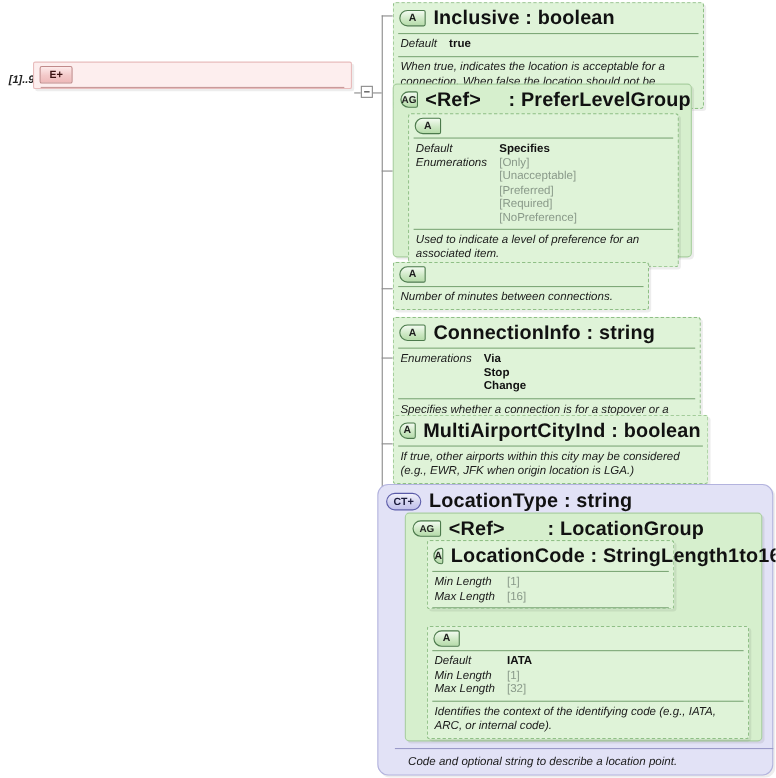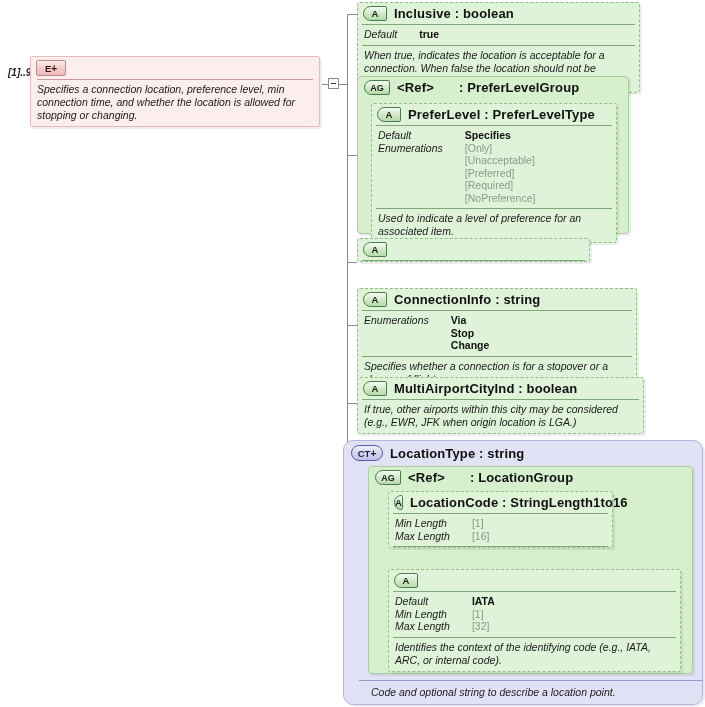--- a/index.html
+++ b/index.html
@@ -20,21 +20,21 @@
 
   
   .title-row {
     display: flex;
     align-items: center;
     gap: 7px;
     padding: 3px 6px 3px 5px;
     white-space: nowrap;
   }
   .title-text {
-    font-size: 13px;
+    font-size: 18px;
     font-weight: bold;
     color: #111111;
     letter-spacing: 0.15px;
   }
 
   
   .badge-A {
     display: inline-block;
     width: 24px; height: 15px;
     line-height: 14px;
@@ -114,21 +114,21 @@
   
   .facets { display: table; border-spacing: 0; }
   .facet-row { display: table-row; }
   .facet-key, .facet-val {
     display: table-cell;
     font-size: 10.5px;
     line-height: 12.5px;
     padding: 0 0 0 0;
     vertical-align: top;
   }
-  .facet-key { font-style: italic; padding-right: 22px; color: #1a1a1a; white-space: nowrap; }
+  .facet-key { font-style: italic; padding-right: 11px; color: #1a1a1a; white-space: nowrap; }
   .facet-val { color: #111111; white-space: nowrap; margin-left: 44px; }
   .val-bold { font-weight: bold; }
   .val-dim { color: #8a9a8a; }
 
   
   .group-box {
     background: #d6efcd;
     border: 1px solid #a9cfa0;
     border-radius: 4px;
     box-shadow: 2px 2px 0 rgba(0,0,0,0.07);
@@ -203,21 +203,20 @@
 
 <div class="cardinality" style="left:8px; top:67px;">[1]..9</div>
 
 <div class="node elem-card" style="left:30px; top:56px; width:290px;">
   <div class="title-row">
     <span class="badge-E">
       <span>E</span><span class="plus-glyph">+</span>
     </span>
   </div>
   <div class="elem-sep"></div>
-  <div class="doc-text">Specifies a connection location, preference level, min connection time, and whether the location is allowed for stopping or changing.</div>
 </div>
 
 <div class="node attr-card" style="left:357px; top:2px; width:283px;">
   <div class="title-row">
     <span class="badge-A">A</span>
     <span class="title-text">Inclusive : boolean</span>
   </div>
   <div class="card-sep"></div>
   <div class="card-body">
     <div class="facets">
@@ -235,21 +234,20 @@
   <div class="title-row" style="padding-left:6px;">
     <span class="badge-AG">AG</span>
     <span class="title-text">&lt;Ref&gt;</span>
     <span class="title-text" style="margin-left:18px;">: PreferLevelGroup</span>
   </div>
 </div>
 
 <div class="node attr-card" style="left:371px; top:103px; width:246px;">
   <div class="title-row">
     <span class="badge-A">A</span>
-    <span class="title-text">PreferLevel : PreferLevelType</span>
   </div>
   <div class="card-sep"></div>
   <div class="card-body">
     <div class="facets">
       <div class="facet-row">
         <span class="facet-key">Default</span>
         <span class="facet-val val-bold">Specifies</span>
       </div>
       <div class="facet-row">
         <span class="facet-key">Enumerations</span>
@@ -275,20 +273,21 @@
   </div>
   <div class="card-sep"></div>
   <div class="doc-text">Used to indicate a level of preference for an associated item.</div>
 </div>
 
 <div class="node attr-card" style="left:357px; top:238px; width:233px;">
   <div class="title-row">
     <span class="badge-A">A</span>
   </div>
   <div class="card-sep"></div>
+  <div class="doc-text">Number of minutes between connections.</div>
 </div>
 
 <div class="node attr-card" style="left:357px; top:288px; width:280px;">
   <div class="title-row">
     <span class="badge-A">A</span>
     <span class="title-text">ConnectionInfo : string</span>
   </div>
   <div class="card-sep"></div>
   <div class="card-body">
     <div class="facets">
@@ -328,21 +327,21 @@
   </div>
 </div>
 
 <div class="node ct-sep" style="left:351px; top:680px; width:344px; height:1px; background:#9a9ac8;"></div>
 <div class="node doc-text" style="left:365px; top:683px; width:350px;">Code and optional string to describe a location point.</div>
 
 <div class="node group-box" style="left:368px; top:466px; width:325px; height:208px;">
   <div class="title-row" style="padding-left:6px;">
     <span class="badge-AG">AG</span>
     <span class="title-text">&lt;Ref&gt;</span>
-    <span class="title-text" style="margin-left:18px;">: LocationGroup</span>
+    <span class="title-text" style="margin-left:32px;">: LocationGroup</span>
   </div>
 </div>
 
 <div class="node attr-card" style="left:388px; top:491px; width:225px;">
   <div class="title-row">
     <span class="badge-A">A</span>
     <span class="title-text">LocationCode : StringLength1to16</span>
   </div>
   <div class="card-sep"></div>
   <div class="card-body">

